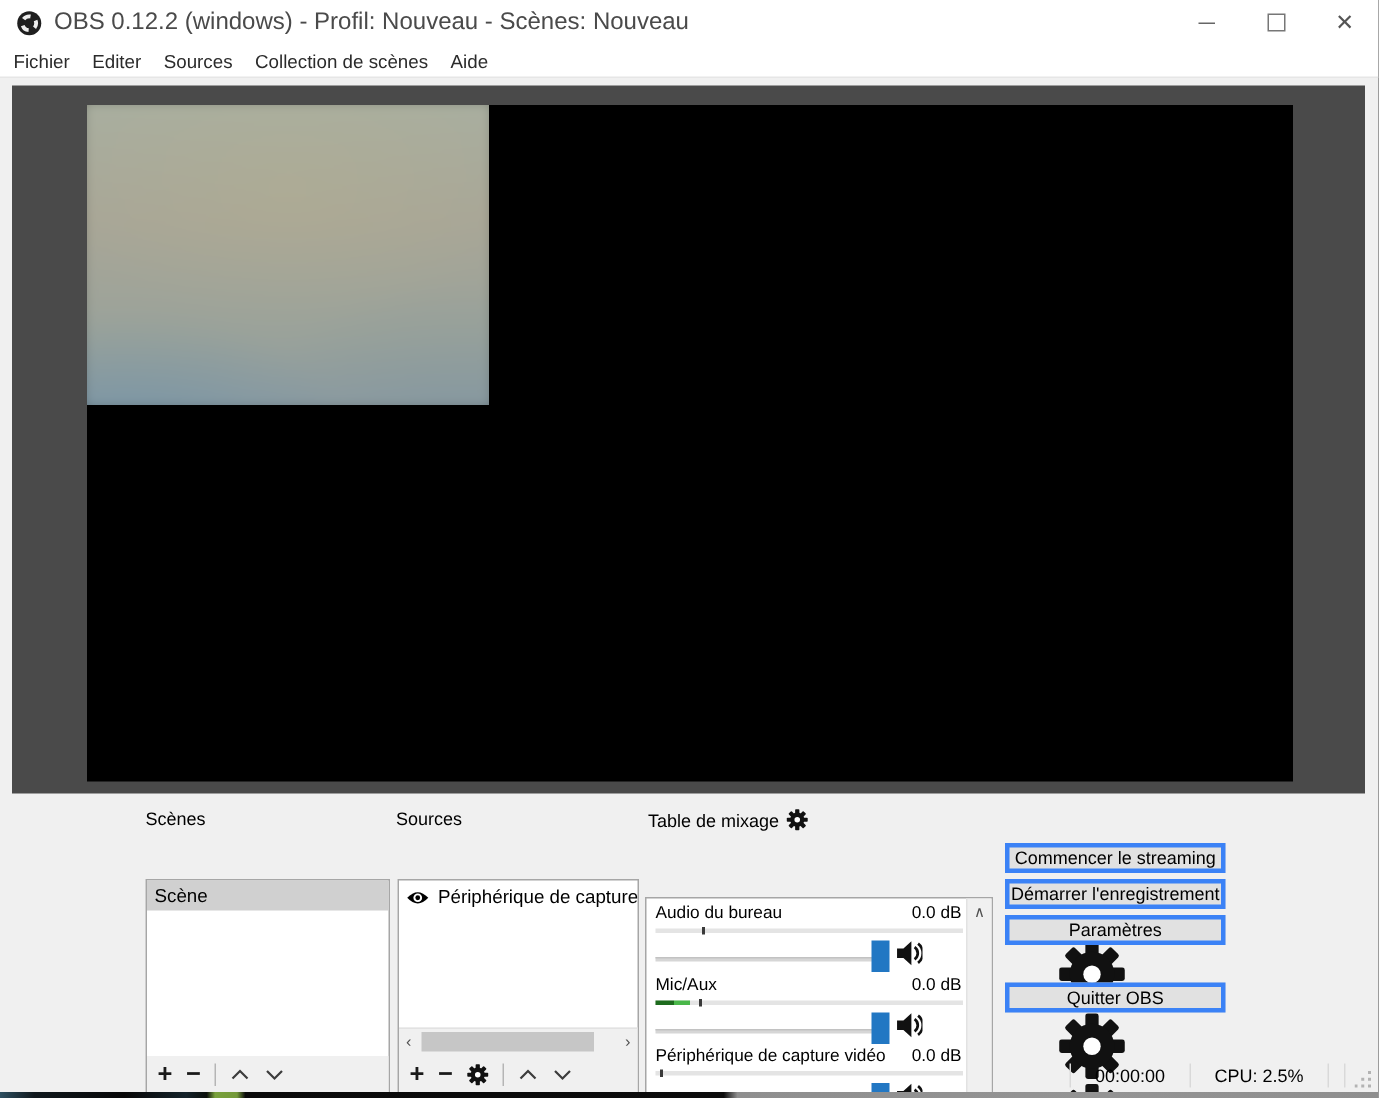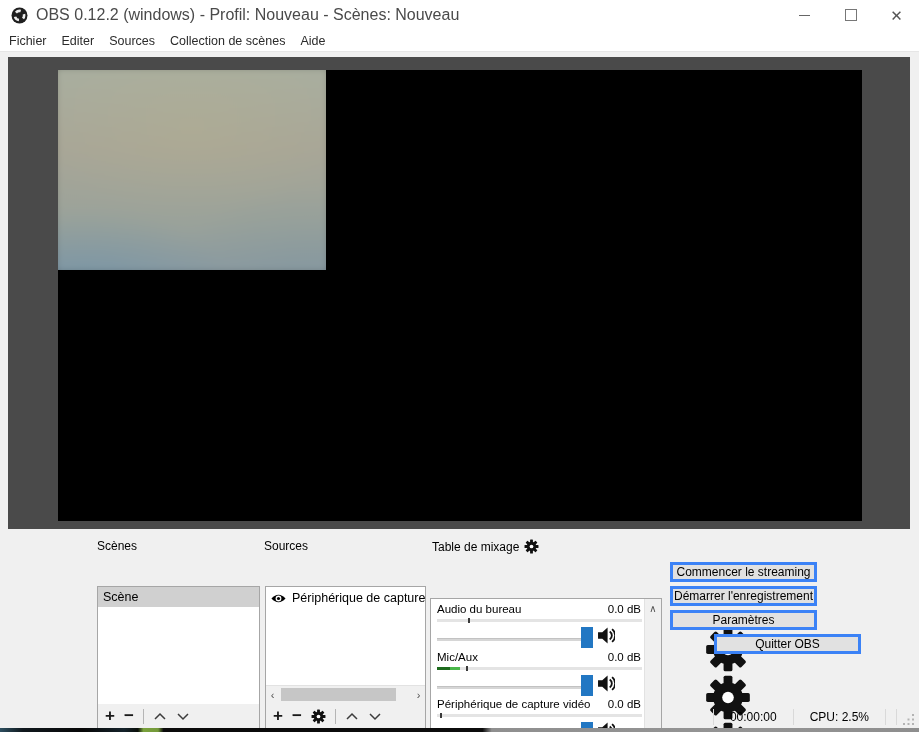--- a/index.html
+++ b/index.html
@@ -67,21 +67,21 @@
   .mix-meter-tick{position:absolute;top:-1px;width:2px;height:5px;background:#3a3a3a;}
   .mix-slider{position:absolute;left:6px;top:22px;width:146px;height:24px;}
   .mix-track{position:absolute;left:0;right:0;top:13px;height:2px;background:#d6d6d6;border-top:1px solid #c2c2c2;}
   .mix-handle{position:absolute;right:-10px;top:2px;width:12px;height:21px;background:#2277c3;}
   .mix-speaker{position:absolute;left:166px;top:24px;width:18px;height:17px;}
   .mix-gear{position:absolute;left:190px;top:23px;width:17px;height:17px;}
   .gear-svg{width:100%;height:100%;}
 
   
   .main-btn{position:absolute;left:670px;width:147px;height:20px;background:#e1e1e1;border:3px solid #3b82f6;box-sizing:border-box;display:flex;align-items:center;justify-content:center;font-size:12px;color:#000;white-space:nowrap;}
-  .mb-0{top:562px;} .mb-1{top:586px;} .mb-2{top:610px;} .mb-3{top:634px;margin-left:44px;}
+  .mb-0{top:562px;} .mb-1{top:586px;} .mb-2{top:610px;} .mb-3{top:655px;}
 
   
   .statusbar{position:absolute;left:0;top:706px;width:919px;height:22px;display:flex;align-items:center;justify-content:flex-end;font-size:12px;color:#000;}
   .sb-sep{width:1px;height:16px;background:#d9d9d9;margin:0 0;}
   .sb-item{padding:0 16px;white-space:nowrap;}
   .sb-pad{width:10px;}
   .grip{width:12px;height:12px;margin:6px 4px 0 6px;}
   .grip rect{fill:#b3b3b3;}
 
   

